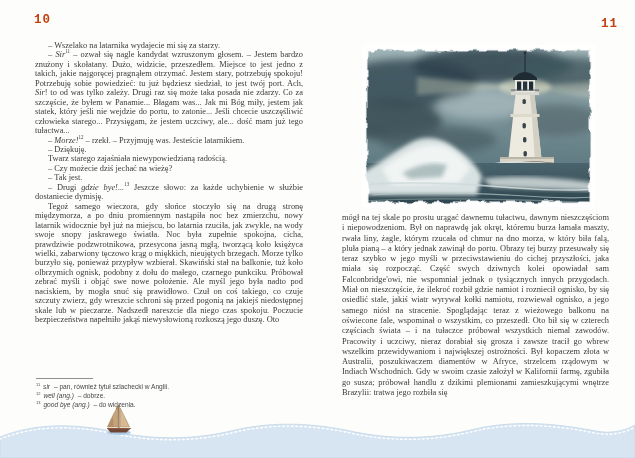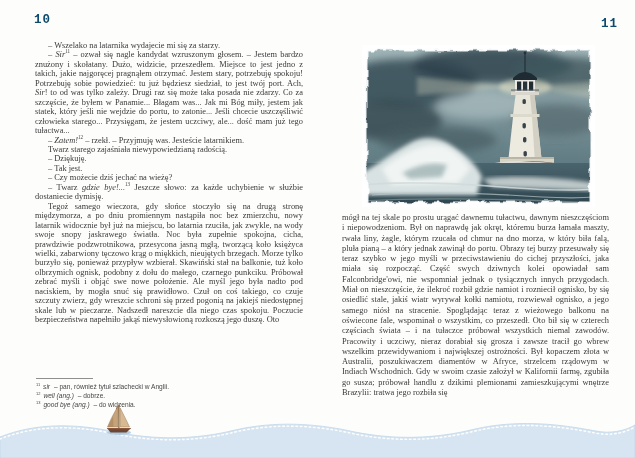--- a/index.html
+++ b/index.html
@@ -1,21 +1,21 @@
 <!DOCTYPE html>
 <html><head>
 <meta charset="utf-8">
 <style>
   * { margin:0; padding:0; box-sizing:border-box; }
   html,body { width:635px; height:458px; }
   body { position:relative; background:#fdfdfc; overflow:hidden;
          font-family:"Liberation Serif", serif; }
 
   .page-num { position:absolute; font-family:"Liberation Mono", monospace;
-              font-size:12.5px; font-weight:bold; color:#0c4a6e; letter-spacing:1px; }
+              font-size:12.5px; font-weight:bold; color:#c2410c; letter-spacing:1px; }
   #pn-left  { left:34px; top:13px; }
   #pn-right { right:17px; top:17px; }
 
   .text-col { position:absolute; text-align:justify; color:#3a3a3a;
               font-size:8.4px; overflow:hidden; }
   #left-col  { left:35px;  top:41px;  width:268px; height:338px; line-height:9.45px;font-family:Liberation Serif, serif; }
   #right-col { left:342px; top:213px; width:267px; height:196px; line-height:10.3px; }
 
   .para { text-indent:13px; }
   .para.noindent { text-indent:0; }
@@ -40,26 +40,26 @@
 
 <div id="stage">
 
   <div class="page-num" id="pn-left">10</div>
 
   <div class="page-num" id="pn-right">11</div>
 
   <div class="text-col" id="left-col">
       <p class="para"><span>– Wszelako na latarnika wydajecie mi się za starzy.</span></p>
       <p class="para"><span>– </span><i>Sir</i><sup>11</sup><span> – ozwał się nagle kandydat wzruszonym głosem. – Jestem bardzo znużony i skołatany. Dużo, widzicie, przeszedłem. Miejsce to jest jedno z takich, jakie najgoręcej pragnąłem otrzymać. Jestem stary, potrzebuję spokoju! Potrzebuję sobie powiedzieć: tu już będziesz siedział, to jest twój port. Ach, </span><i>Sir</i><span>! to od was tylko zależy. Drugi raz się może taka posada nie zdarzy. Co za szczęście, że byłem w Panamie... Błagam was... Jak mi Bóg miły, jestem jak statek, który jeśli nie wejdzie do portu, to zatonie... Jeśli chcecie uszczęśliwić człowieka starego... Przysięgam, że jestem uczciwy, ale... dość mam już tego tułactwa...</span></p>
-      <p class="para"><span>– </span><i>Zatem!</i><sup>12</sup><span> – rzekł. – Przyjmuję was. Jesteście latarnikiem.</span></p>
+      <p class="para"><span>– </span><i>Morze!</i><sup>12</sup><span> – rzekł. – Przyjmuję was. Jesteście latarnikiem.</span></p>
+      <p class="para"><span>– Dziękuję.</span></p>
       <p class="para"><span>Twarz starego zajaśniała niewypowiedzianą radością.</span></p>
-      <p class="para"><span>– Dziękuję.</span></p>
+      <p class="para"><span>– Czy możecie dziś jechać na wieżę?</span></p>
       <p class="para"><span>– Tak jest.</span></p>
-      <p class="para"><span>– Czy możecie dziś jechać na wieżę?</span></p>
-      <p class="para"><span>– Twarz </span><i>gdzie bye!...</i><sup>13</sup><span> Jeszcze słowo: za każde uchybienie w służbie dostaniecie dymisję.</span></p>
+      <p class="para"><span>– Drugi </span><i>gdzie bye!...</i><sup>13</sup><span> Jeszcze słowo: za każde uchybienie w służbie dostaniecie dymisję.</span></p>
       <p class="para"><span>Tegoż samego wieczora, gdy słońce stoczyło się na drugą stronę międzymorza, a po dniu promiennym nastąpiła noc bez zmierzchu, nowy latarnik widocznie był już na miejscu, bo latarnia rzuciła, jak zwykle, na wody swoje snopy jaskrawego światła. Noc była zupełnie spokojna, cicha, prawdziwie podzwrotnikowa, przesycona jasną mgłą, tworzącą koło księżyca wielki, zabarwiony tęczowo krąg o miękkich, nieujętych brzegach. Morze tylko burzyło się, ponieważ przypływ wzbierał. Skawiński stał na balkonie, tuż koło olbrzymich ognisk, podobny z dołu do małego, czarnego punkciku. Próbował zebrać myśli i objąć swe nowe położenie. Ale myśl jego była nadto pod naciskiem, by mogła snuć się prawidłowo. Czuł on coś takiego, co czuje szczuty zwierz, gdy wreszcie schroni się przed pogonią na jakiejś niedostępnej skale lub w pieczarze. Nadszedł nareszcie dla niego czas spokoju. Poczucie bezpieczeństwa napełniło jakąś niewysłowioną rozkoszą jego duszę. Oto</span></p>
     </div>
 
   <div class="fn-divider"></div>
 
   <div id="footnotes">
       <div class="footnote"><sup>11</sup><i>sir</i><span> – pan, również tytuł szlachecki w Anglii.</span></div>
       <div class="footnote"><sup>12</sup><i>well (ang.)</i><span> – dobrze.</span></div>
       <div class="footnote"><sup>13</sup><i>good bye (ang.)</i><span> – do widzenia.</span></div>
     </div>

